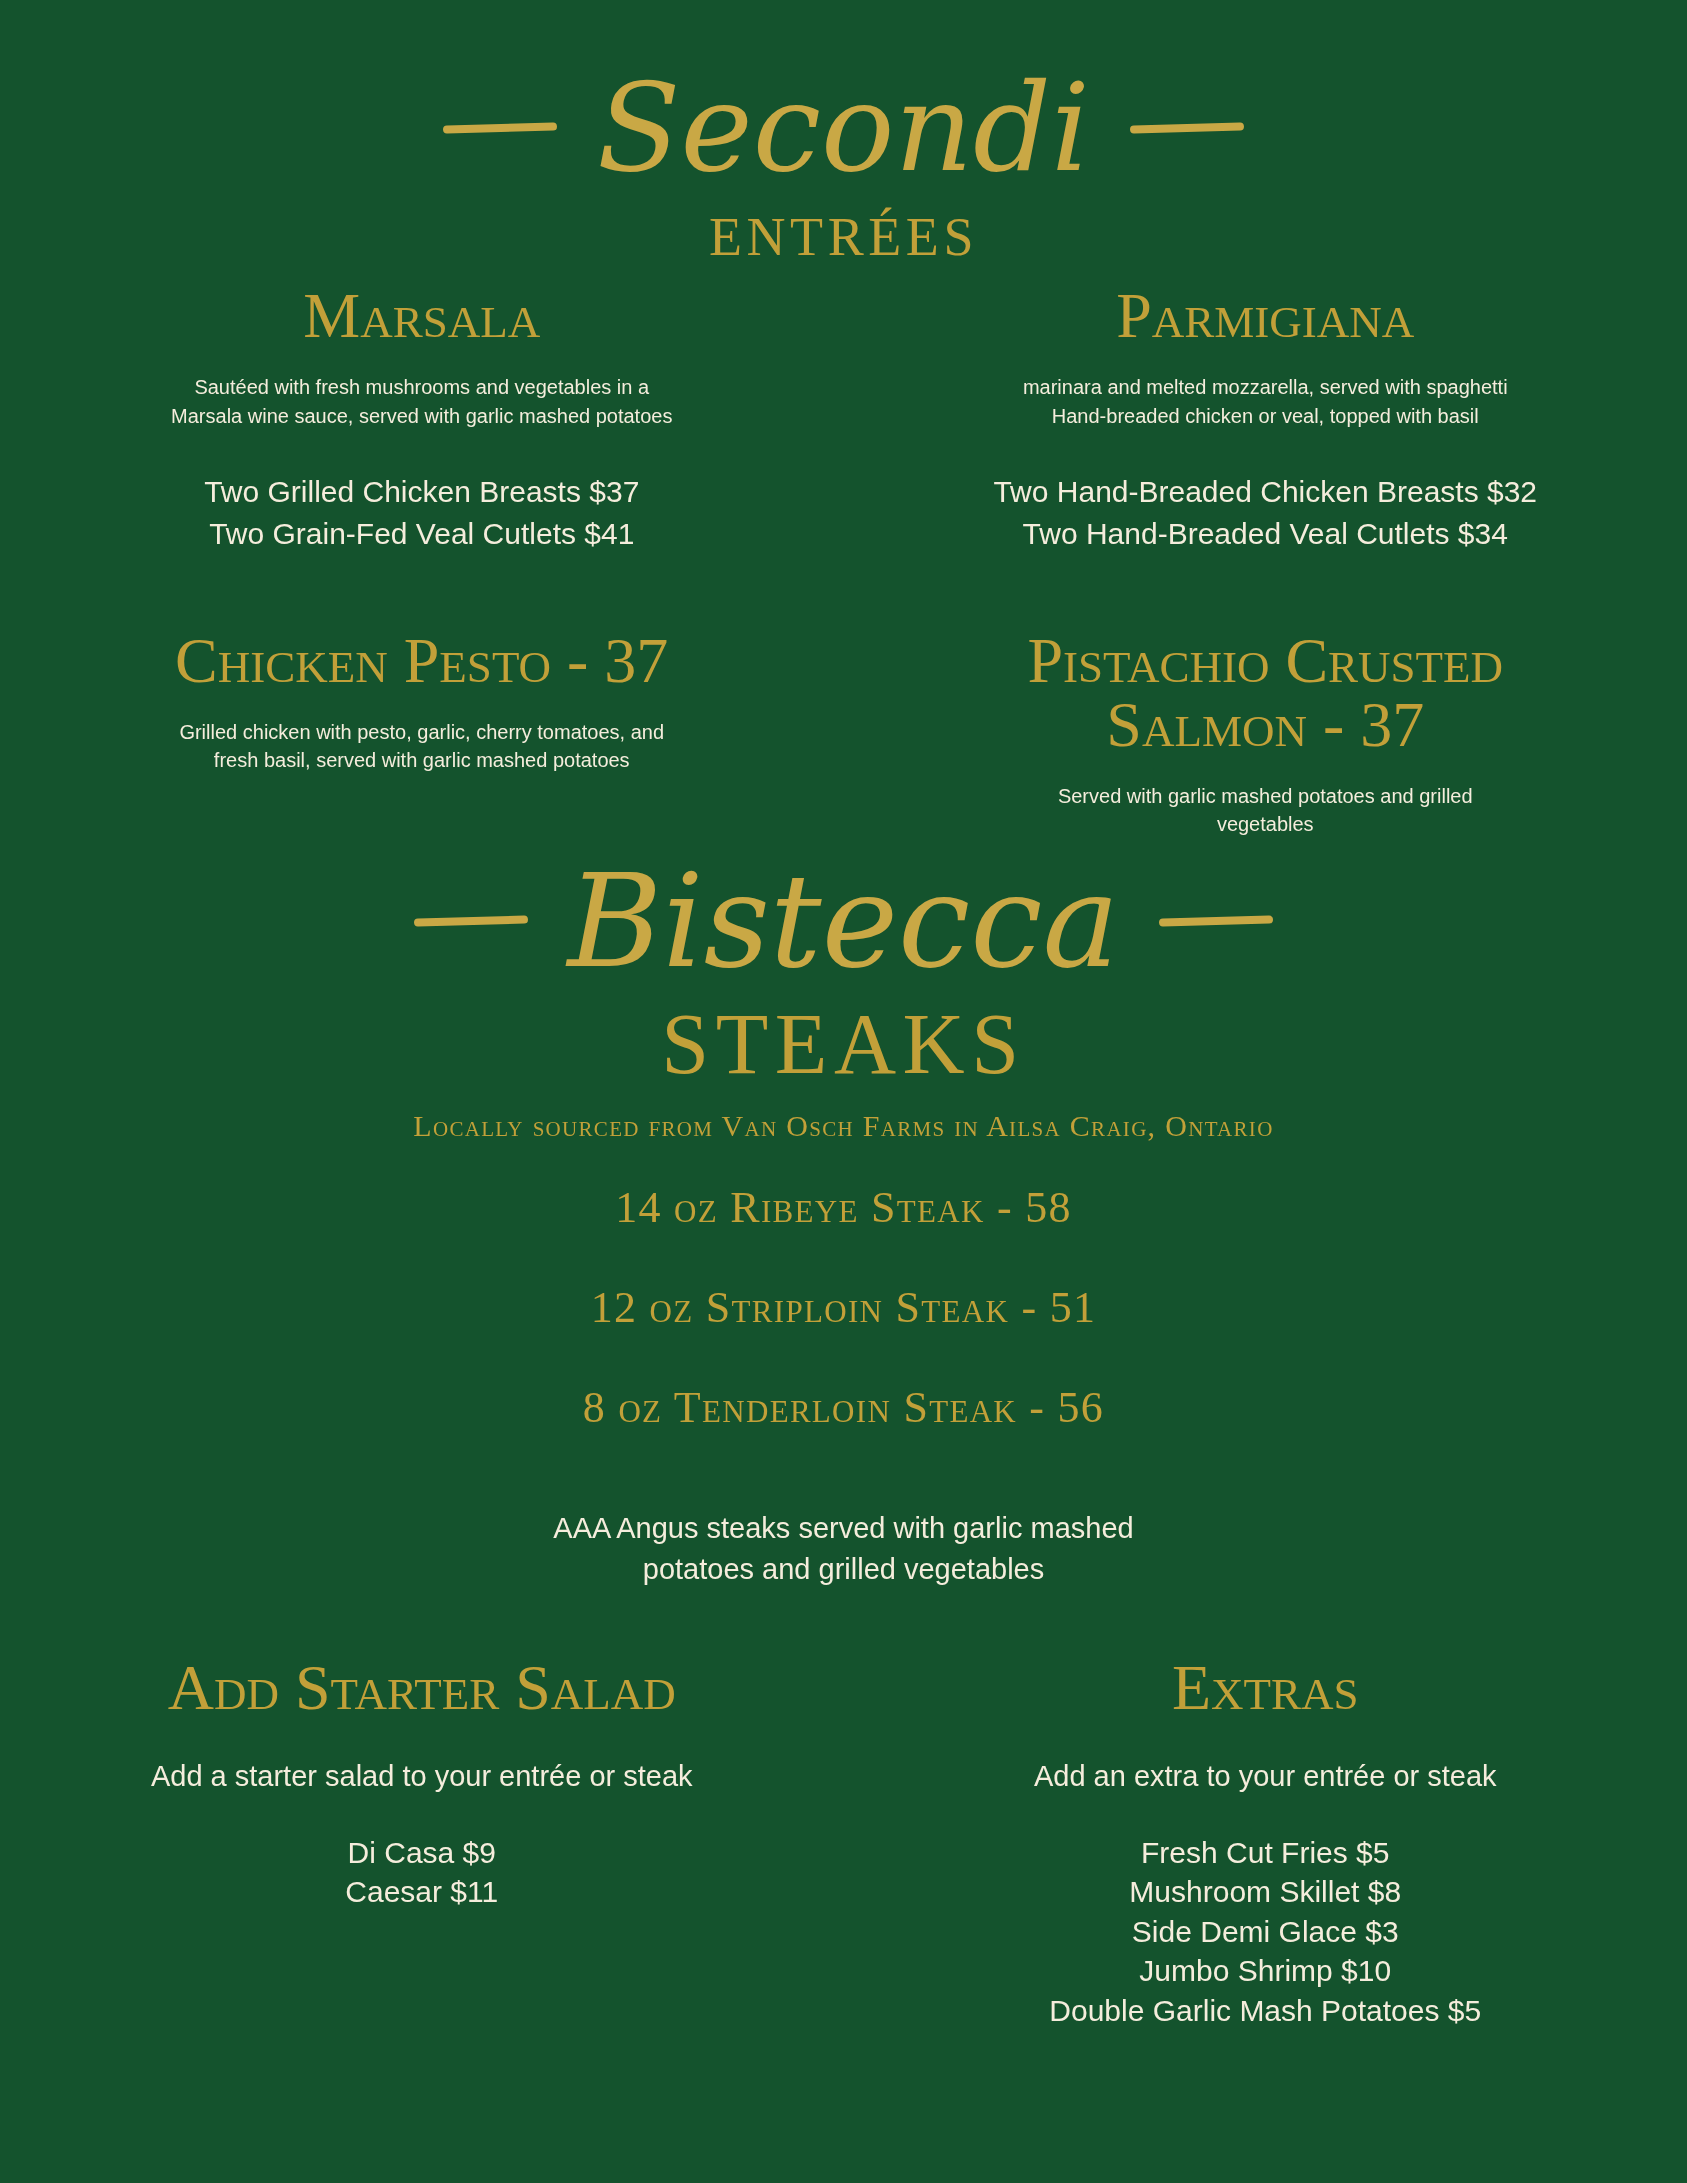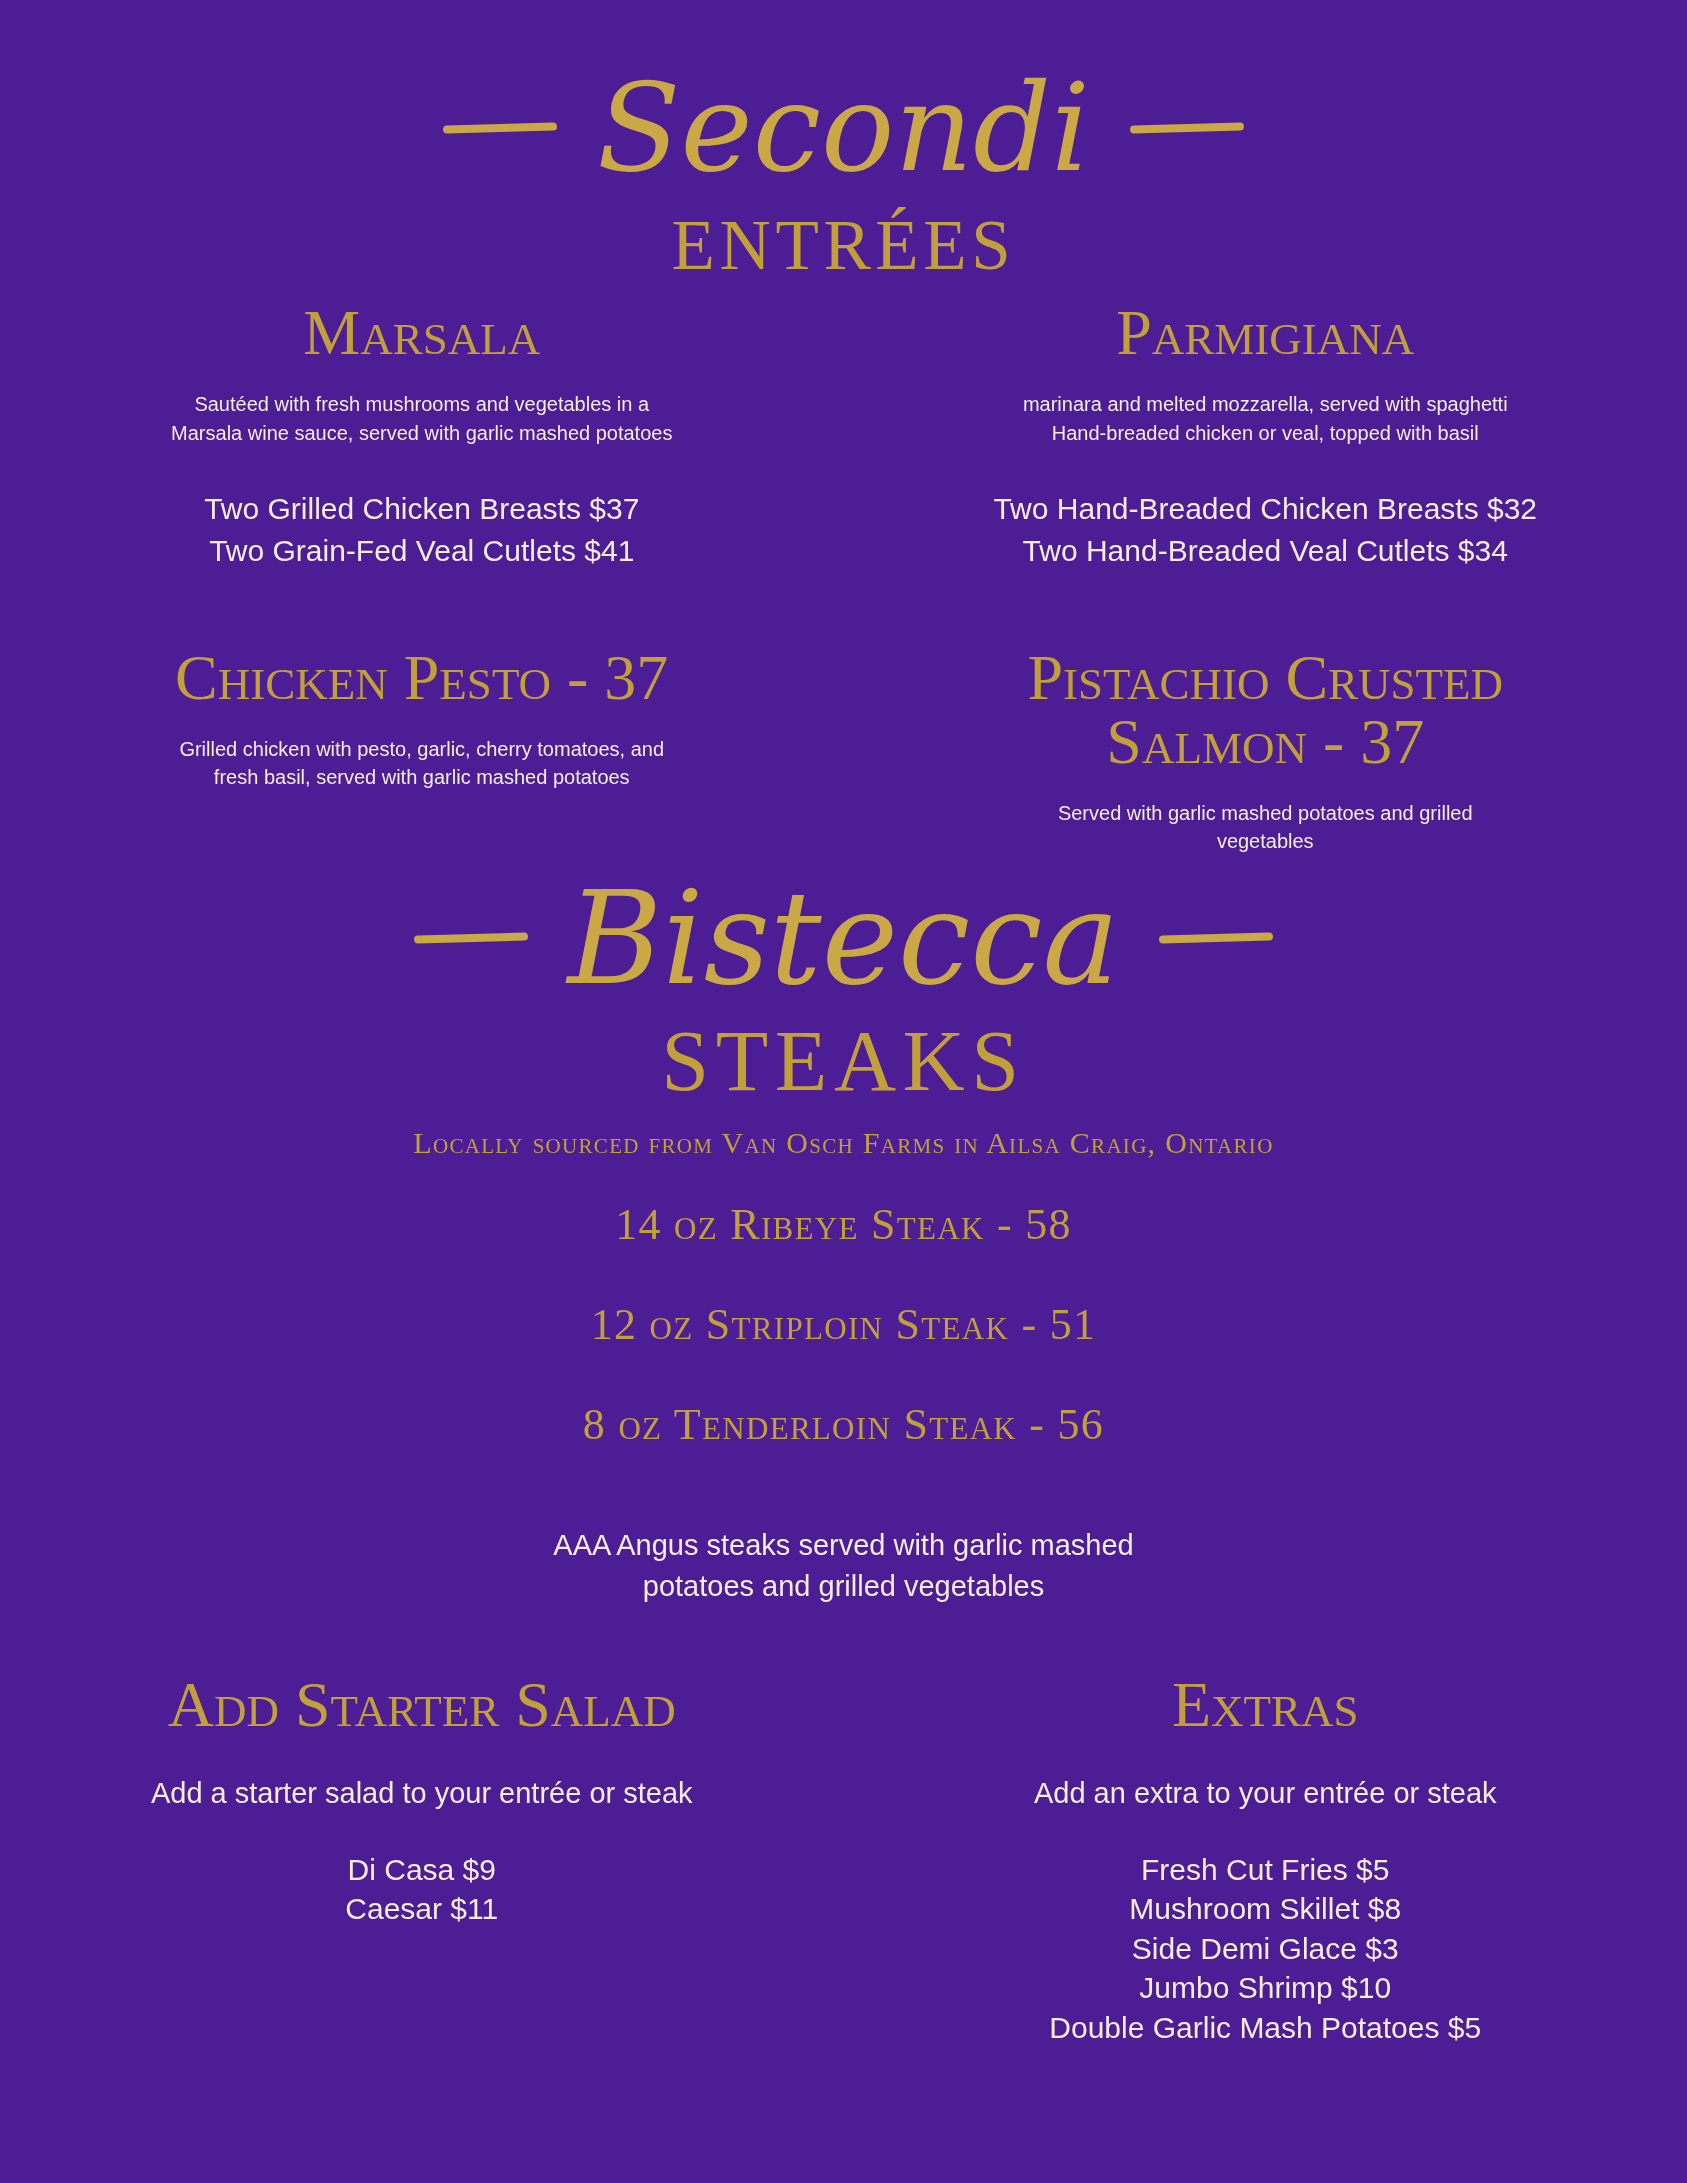--- a/index.html
+++ b/index.html
@@ -1,21 +1,21 @@
 <!DOCTYPE html>
 <html style="font-size:10.6px"><head>
 <meta charset="utf-8">
 <style>
   html, body { margin: 0; padding: 0; background: #000; }
   .page {
     position: relative;
     width: 1687px;
     height: 2183px;
     margin: 0 auto;
-    background: #4c1d95;
+    background: #14532d;
     overflow: hidden;
     box-sizing: border-box;
     padding-top: 58px;
     font-family: "Liberation Sans", sans-serif;
     text-align: center;
     color: #F5EDDC;
   }
   
   .script-line {
     display: flex;
@@ -34,21 +34,21 @@
   .dash {
     display: inline-block;
     width: 114px;
     height: 8px;
     border-radius: 4.6px;
     background: #C9A845;
     transform: rotate(-1.5deg);
   }
   .caps-subtitle {
     font-family: "Liberation Serif", serif;
-    font-size: 71px;
+    font-size: 54px;
     letter-spacing: 4.6px;
     line-height: 1;
     color: #C2A039;
     margin-top: 12px;
   }
   
   .grid2 {
     display: grid;
     grid-template-columns: 1fr 1fr;
     column-gap: 0;

